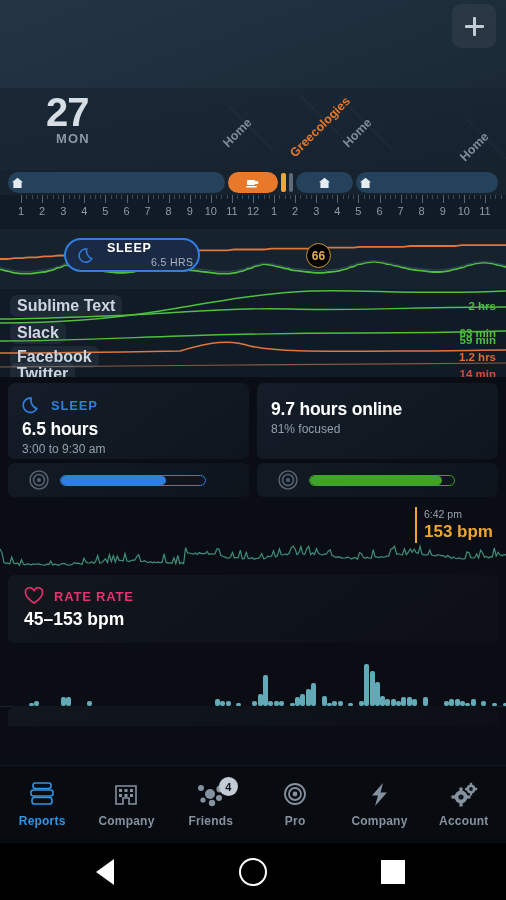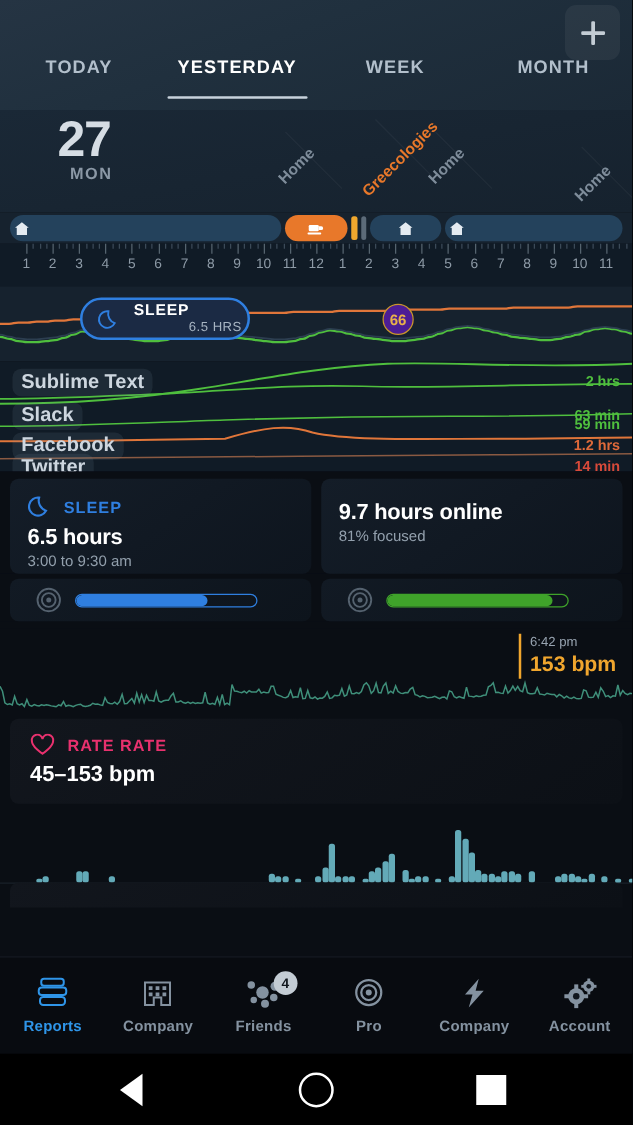--- a/index.html
+++ b/index.html
@@ -85,21 +85,21 @@
   .sleeppill {
     position:absolute; left:64px; top:9px; width:136px; height:34px;
     border:2px solid #2f7fe0; border-radius:18px; background:#1b2a44;
     display:flex; align-items:center; padding-left:12px; gap:10px;
   }
   .sleeppill .txt1 { font-size:12.5px; font-weight:bold; letter-spacing:.7px; color:#fff; line-height:1.1; }
   .sleeppill .txt2 { font-size:10.5px; color:#a7b4c2; letter-spacing:.4px; line-height:1.2;margin-left:44px; }
   .scorebadge {
     position:absolute; left:306px; top:14px; width:25px; height:25px; border-radius:50%;
     border:1.5px solid #c9952c; display:flex; align-items:center; justify-content:center;
-    font-size:12px; font-weight:bold; color:#e8b14a; background:#4c1d95;
+    font-size:12px; font-weight:bold; color:#e8b14a; background:#000000;
   }
 
   
   .applist { position:relative; height:88px; background:#101b26; overflow:hidden; }
   .approw { position:absolute; left:0; right:0; height:17px; display:flex; align-items:center; }
   .appname {
     margin-left:10px; font-size:16px; font-weight:bold; color:#cdd6df;
     background:rgba(125,145,165,.13); padding:2px 7px; border-radius:7px;
   }
   .apptime { position:absolute; right:10px; font-size:11.5px; font-weight:bold; }
@@ -177,26 +177,20 @@
 </style>
 </head>
 <body>
 
 <div class="app">
 
   <div class="header">
     <div class="plus-btn">
       <span class="ph"></span>
       <span class="pv"></span>
-    </div>
-    <div class="tabs">
-      <div class="tab">TODAY</div>
-      <div class="tab active">YESTERDAY</div>
-      <div class="tab">WEEK</div>
-      <div class="tab">MONTH</div>
     </div>
   </div>
 
   <div class="datestrip">
     <div class="diag" style="left:228px;top:18px;"></div>
     <div class="diag" style="left:300px;top:8px;"></div>
     <div class="diag" style="left:348px;top:18px;"></div>
     <div class="diag" style="left:465px;top:30px;"></div>
     <div class="daynum">27</div>
     <div class="dayname">MON</div>

